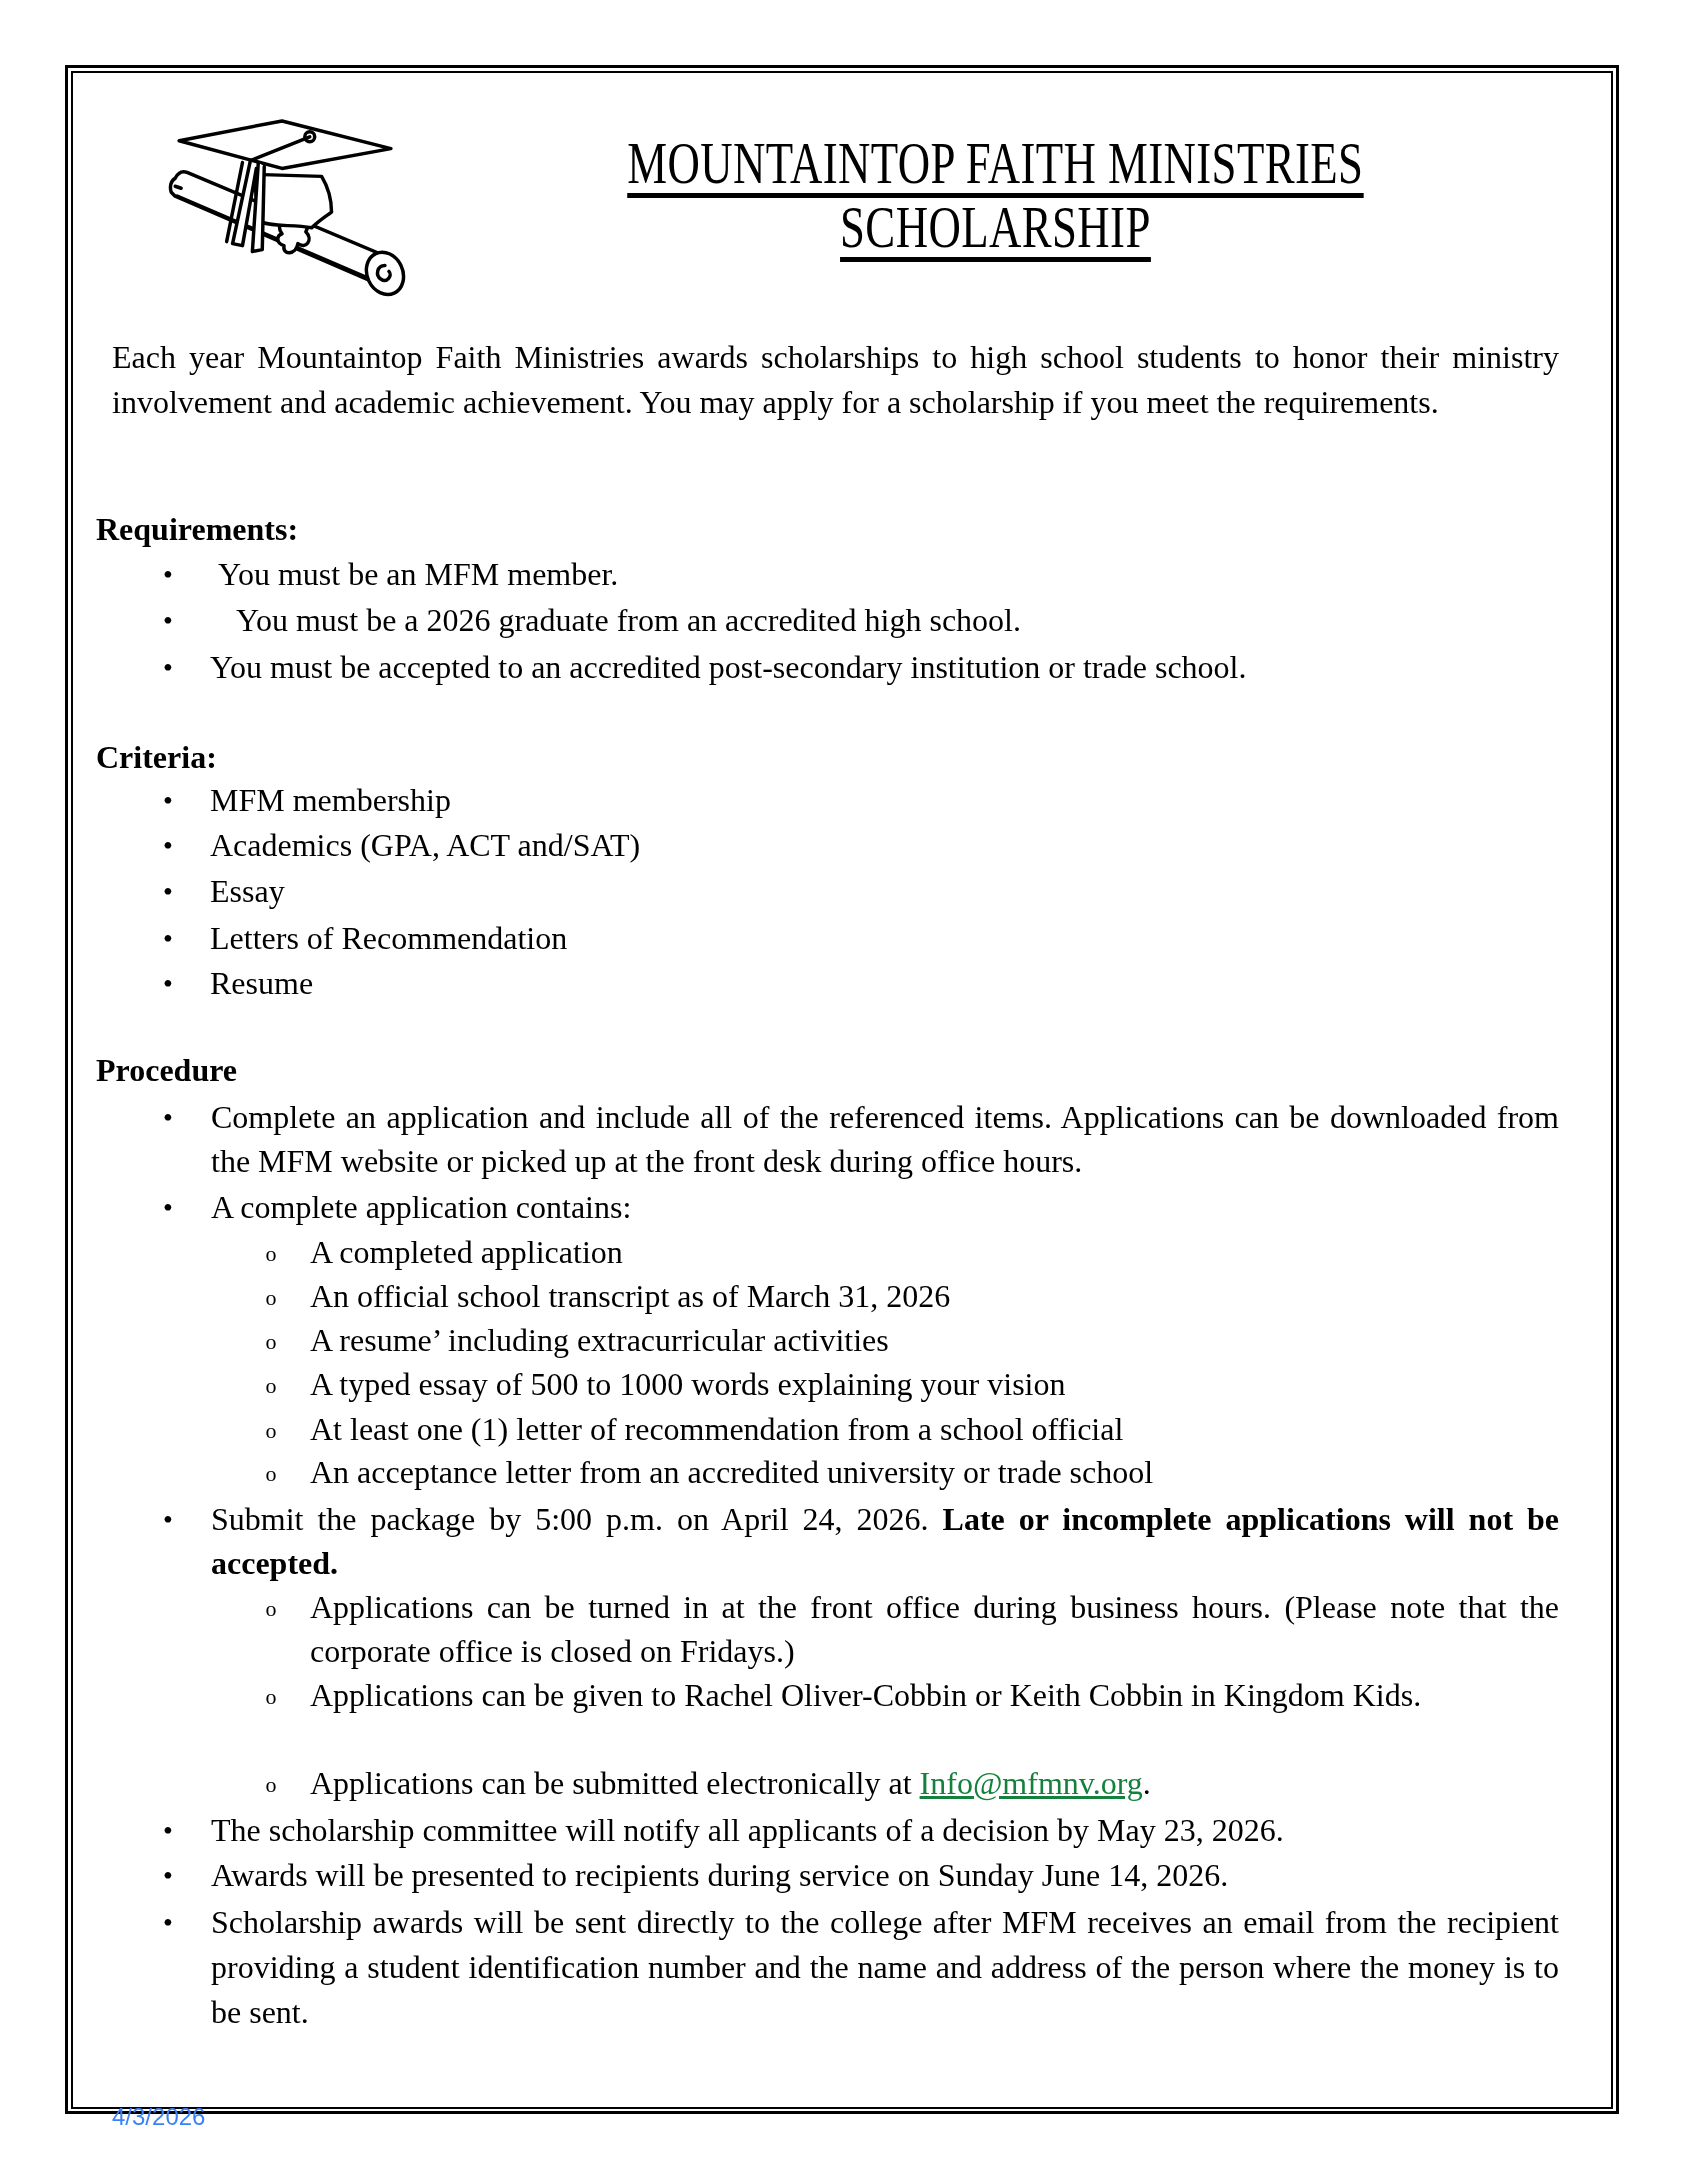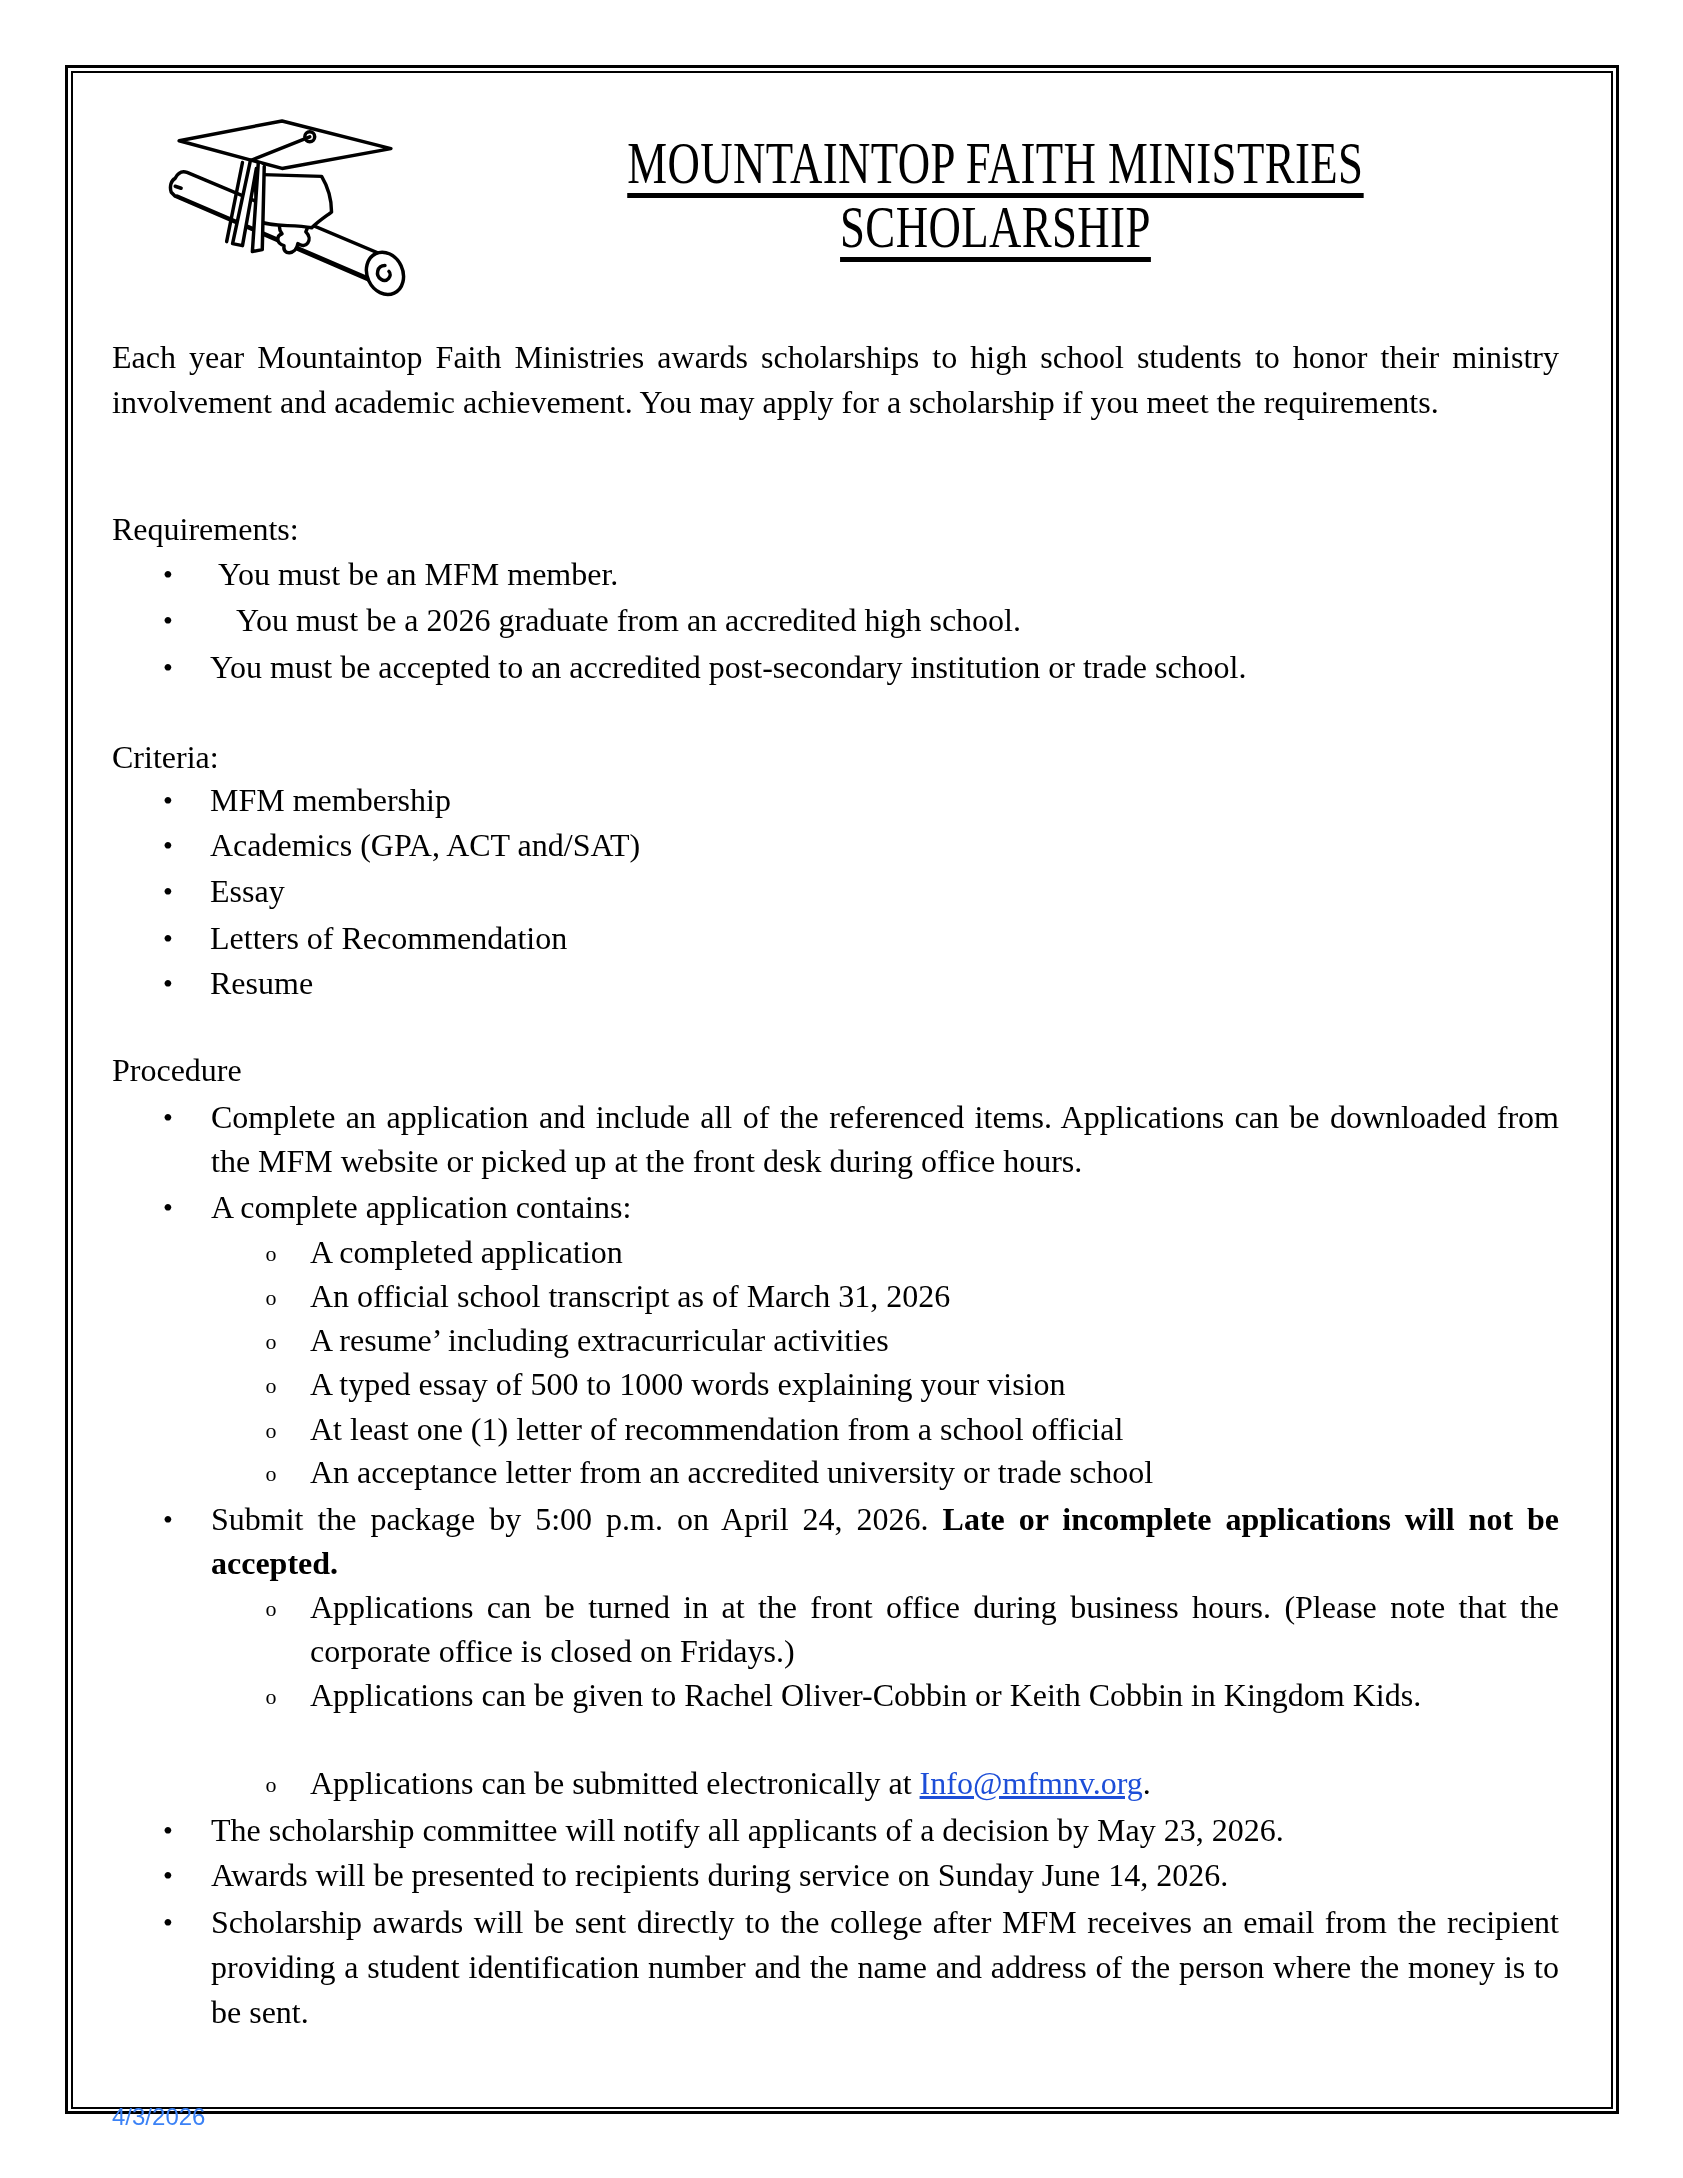--- a/index.html
+++ b/index.html
@@ -17,29 +17,29 @@
            text-transform: uppercase; margin: 0; line-height: 1; }
   .title span { display: inline-block; font-size: 59px; transform: scaleX(0.76); transform-origin: center;
                 border-bottom: 5px solid #000; padding-bottom: 0; letter-spacing: 0.5px; }
   .title.l1 { top: 134px; }
   .title.l2 { top: 198px; }
 
   .text { font-family: "Liberation Serif", "DejaVu Serif", serif; font-size: 32px; line-height: 45px; }
 
   .para { position: absolute; left: 112px; top: 335px; width: 1447px; text-align: justify; text-align-last: left; margin: 0; }
 
-  .heading { position: absolute; left: 112px; margin: 0; font-weight: normal; font-size: 32px; }
+  .heading { position: absolute; left: 96px; margin: 0; font-weight: bold; font-size: 32px; }
 
   .line { position: absolute; white-space: nowrap; margin: 0; }
   .bullet { position: absolute; width: 20px; text-align: center; font-size: 28px; }
   .sub-bullet { position: absolute; width: 20px; text-align: center; font-size: 22px; }
 
   .justify-block { position: absolute; text-align: justify; text-align-last: left; margin: 0; }
 
-  .link { color: #1d4ed8; }
+  .link { color: #15803d; }
   .bold { font-weight: bold; }
 
   .footer-date { position: absolute; left: 112px; top: 2105px; font-family: "Liberation Sans", "DejaVu Sans", sans-serif; font-size: 24px; color: #3b82f6; line-height: 1; }
 </style>
 </head>
 <body>
 
 <div class="page">
 
   <div class="frame-outer"></div>

